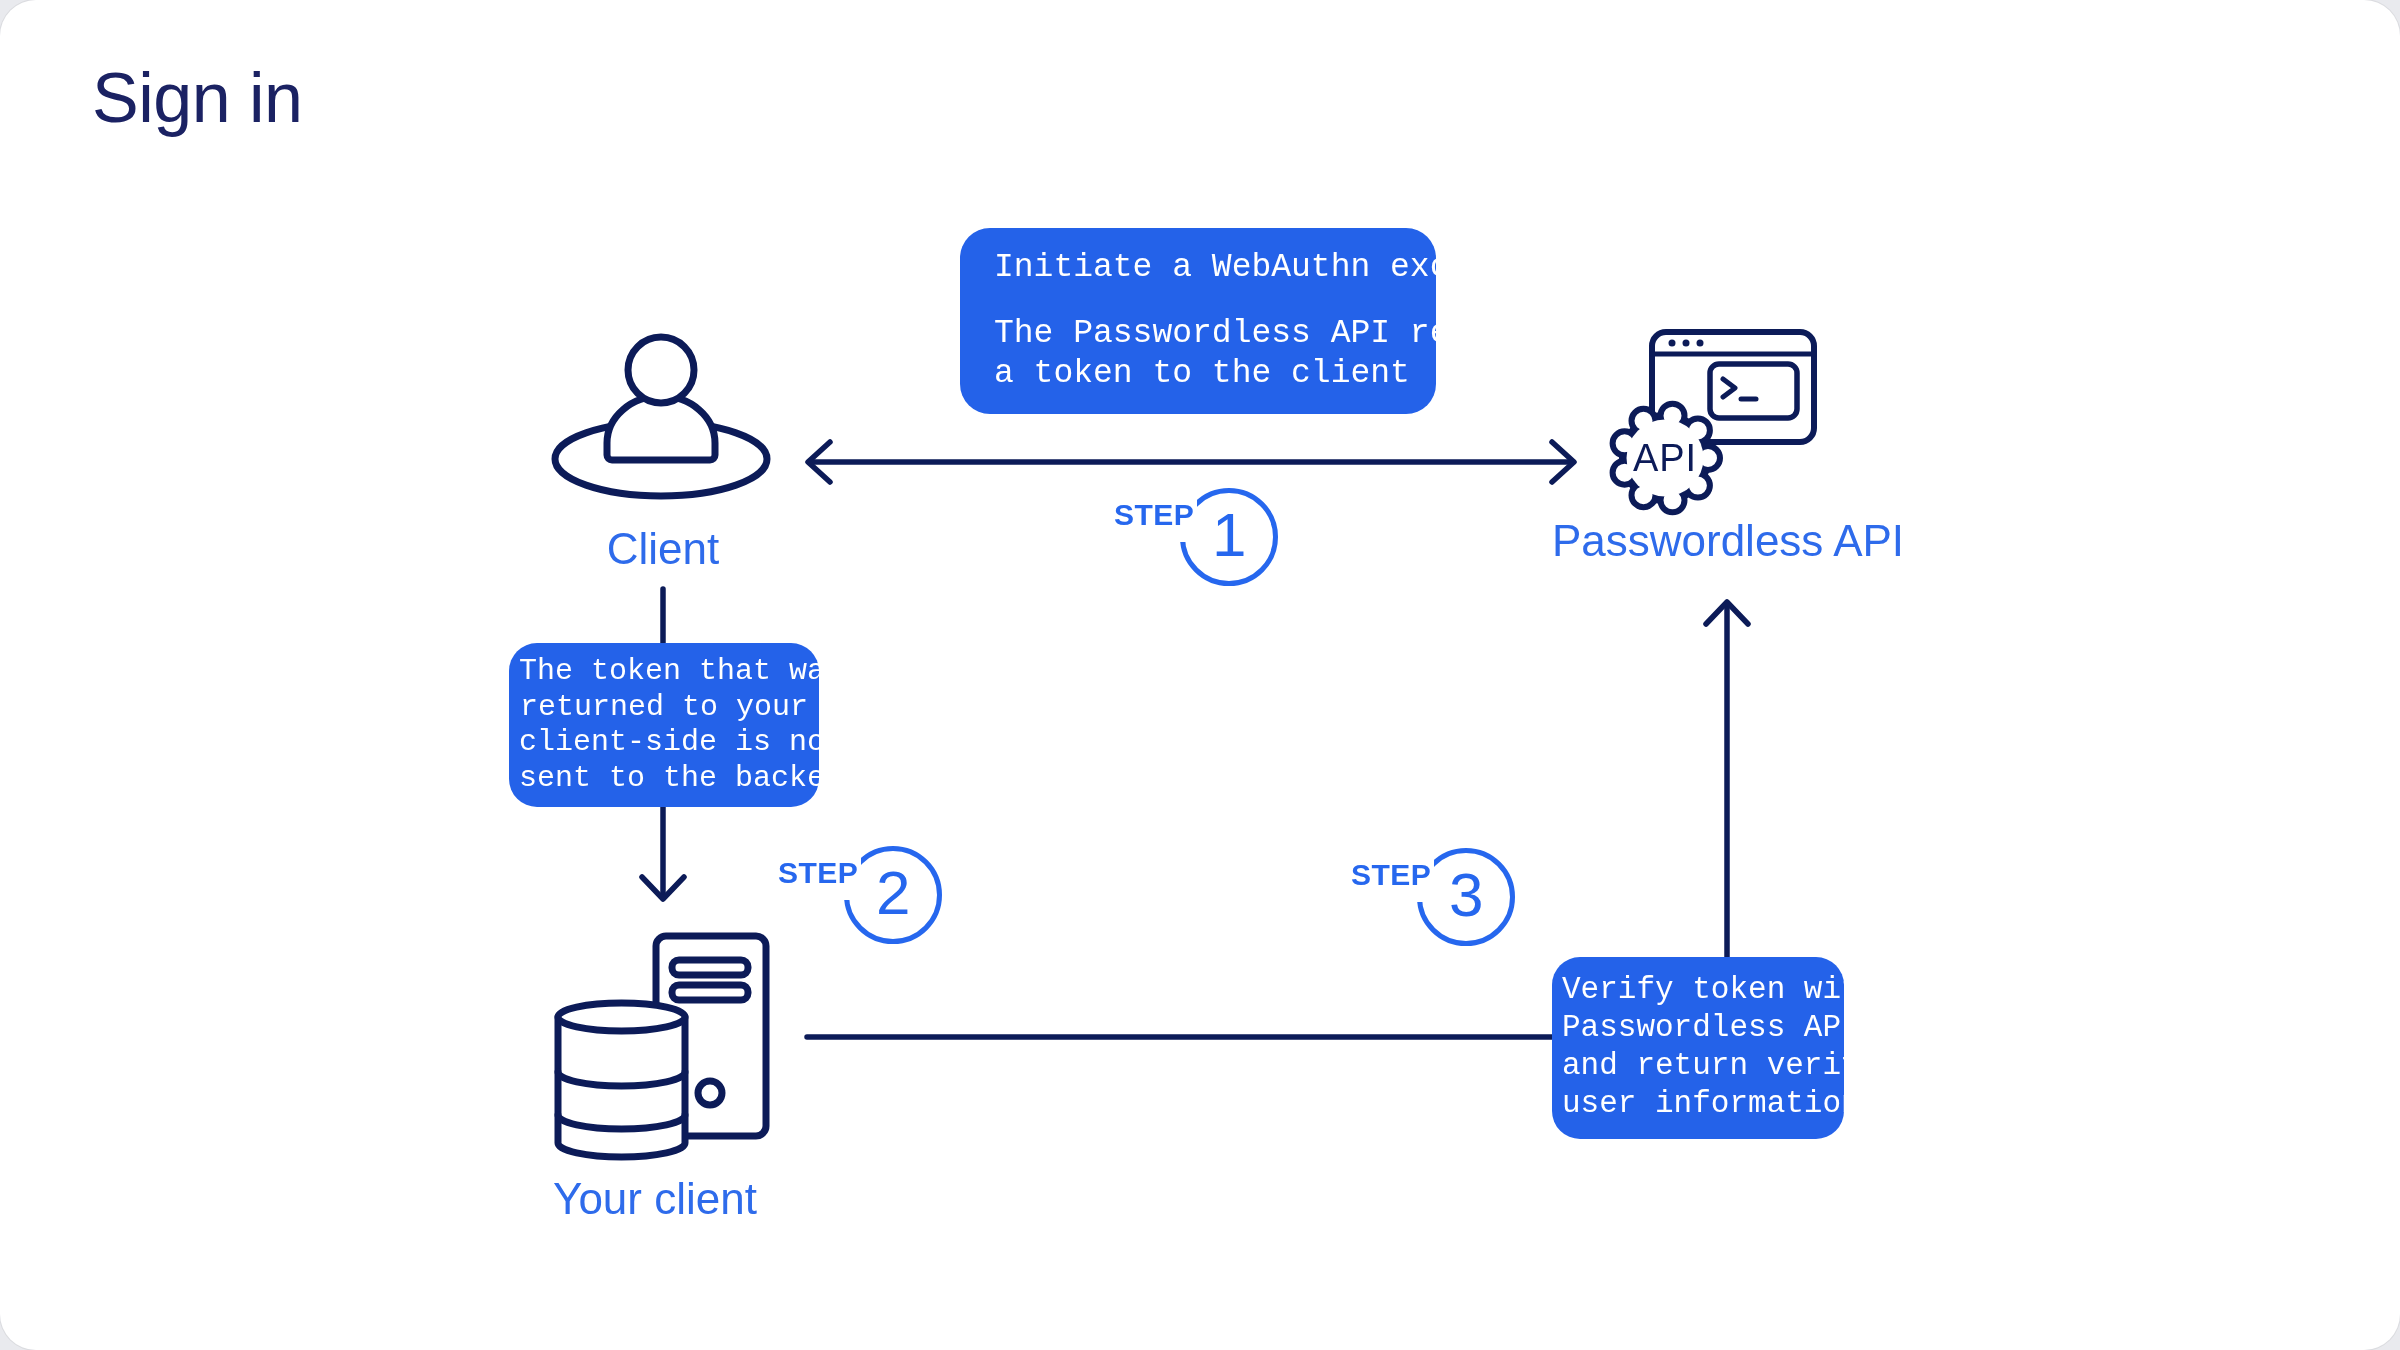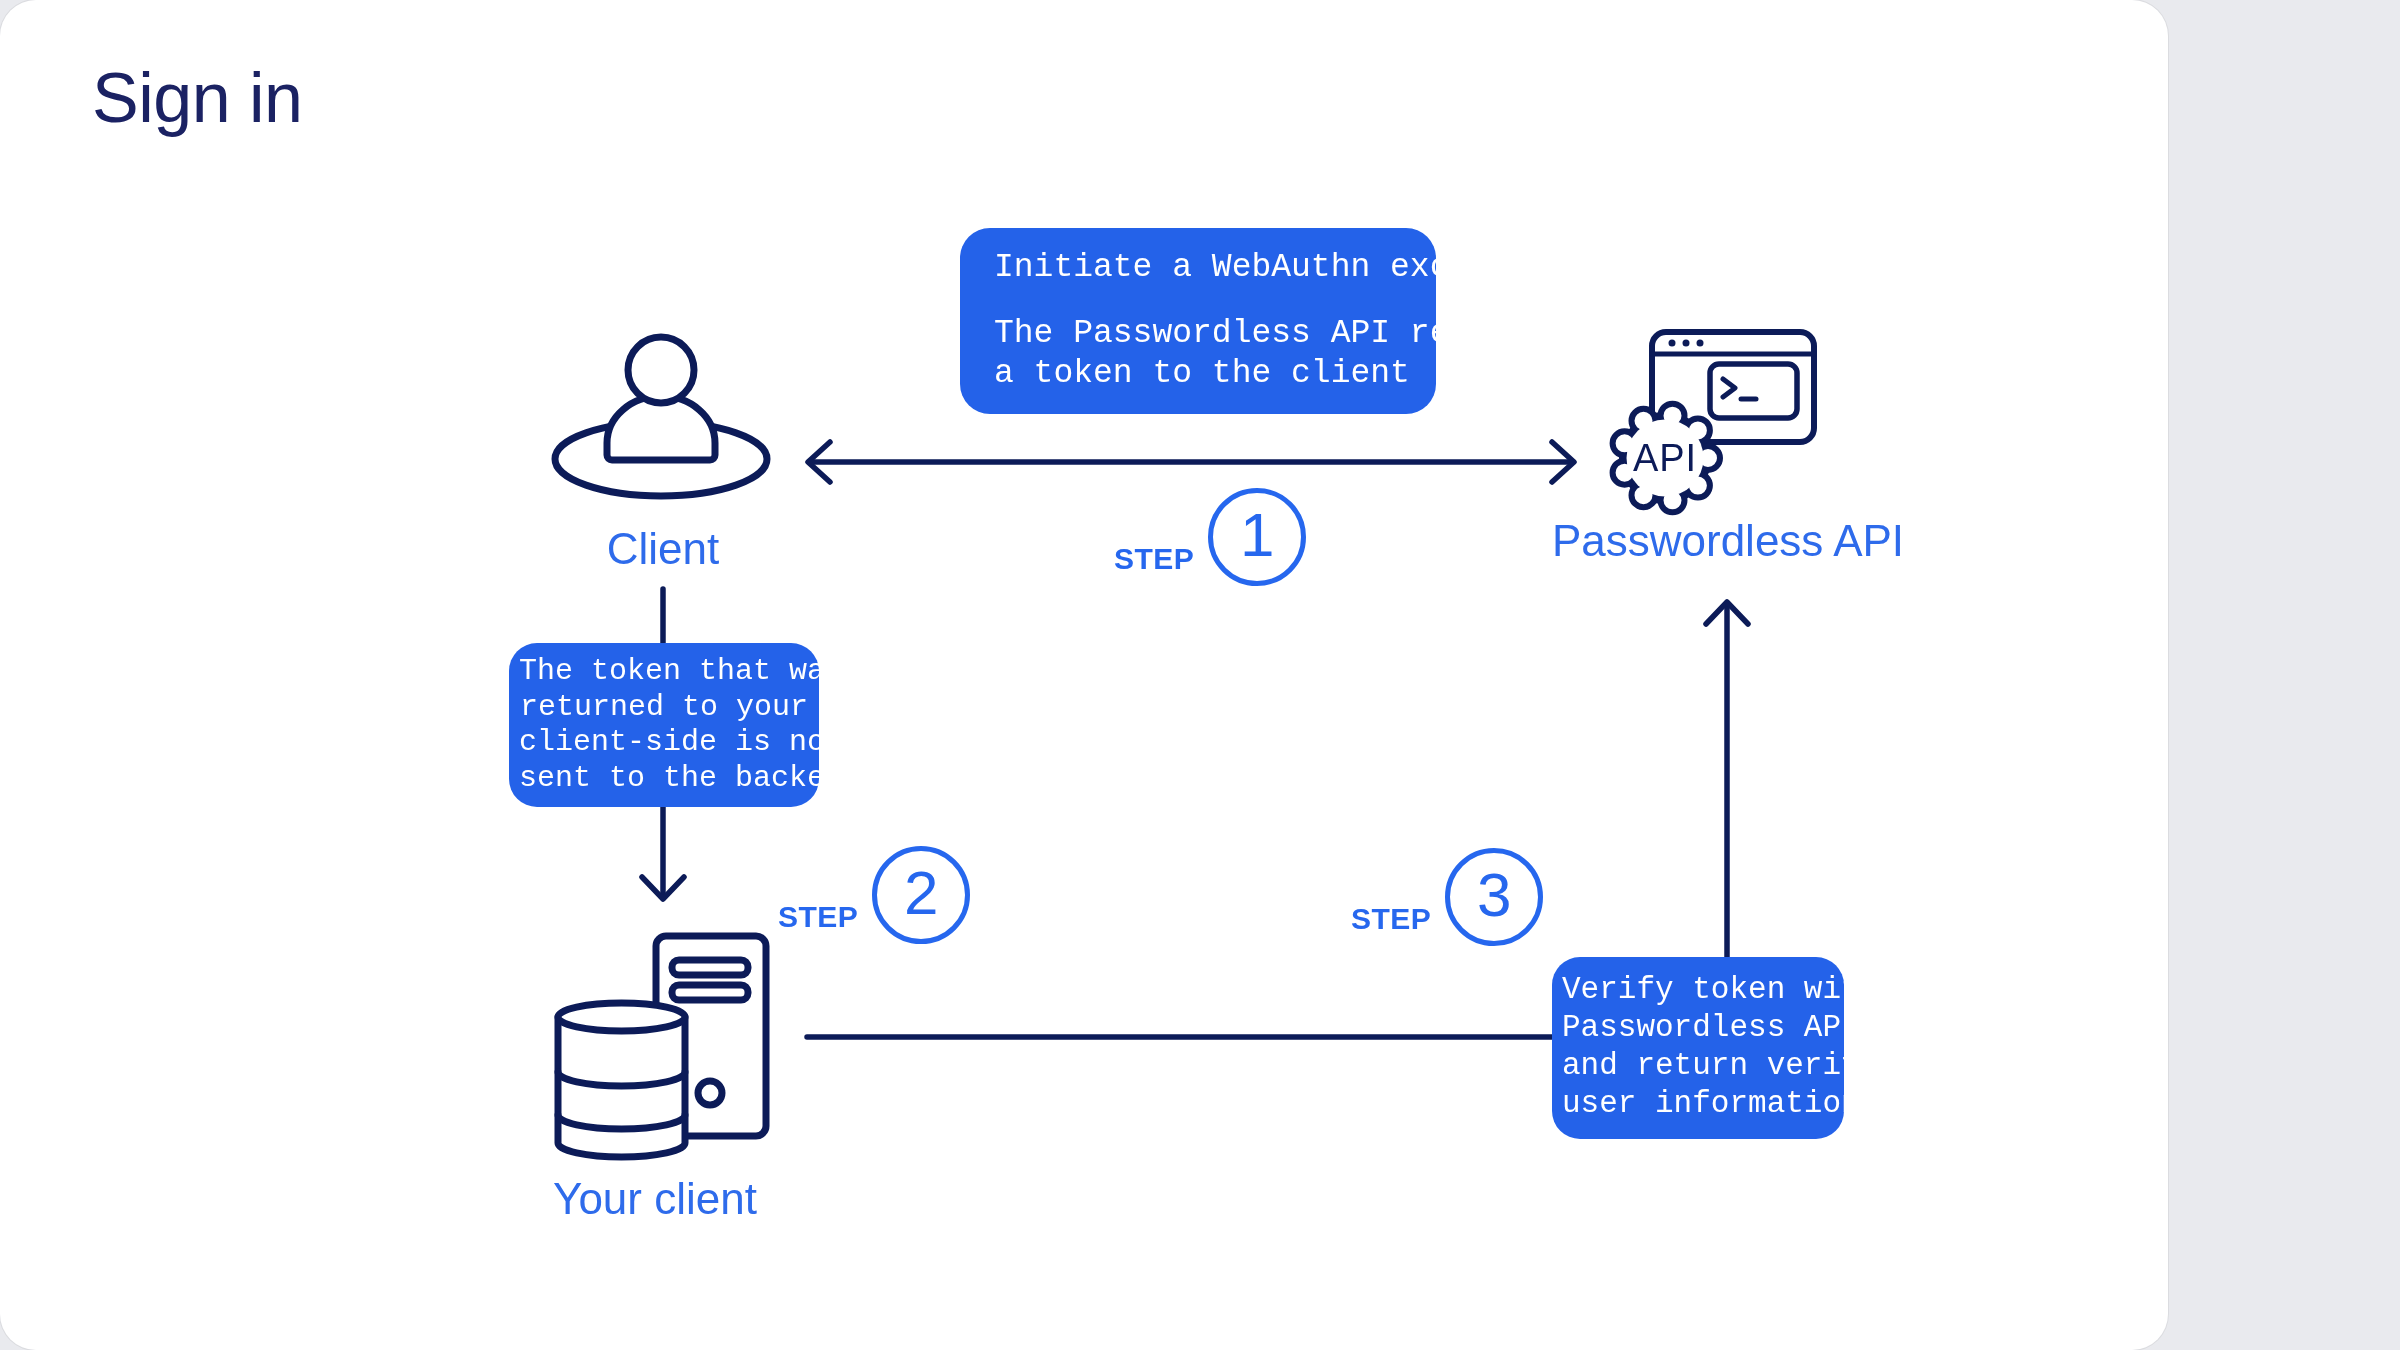--- a/index.html
+++ b/index.html
@@ -3,21 +3,21 @@
 <meta charset="utf-8">
 <style>
   html, body {
     margin: 0;
     padding: 0;
     background: #e9eaee;
     font-family: "Liberation Sans", "DejaVu Sans", sans-serif;
   }
   #canvas {
     position: relative;
-    width: 2168px;
+    width: 2400px;
     height: 1350px;
     background: #ffffff;
     border-radius: 36px;
     overflow: hidden;
     box-shadow: 0 0 0 1px rgba(0,0,0,0.06);
   }
   .abs { position: absolute; }
 
   
   .page-title {
@@ -72,23 +72,22 @@
     border-radius: 28px;
     padding: 14px 10px;
     font-size: 31px;
     line-height: 38px;
     text-align: left;
   }
 
   
   .step-badge {
     display: flex;
-    align-items: flex-end;
+    align-items: flex-start;
     z-index: 6;
-    gap: 28px;
   }
   .step-word {
     font-size: 30px;
     font-weight: 700;
     letter-spacing: 0.5px;
     color: #2667ee;
     background: #ffffff;
     padding: 10px 3px 10px 6px;
     margin-right: -17px;
     z-index: 2;

